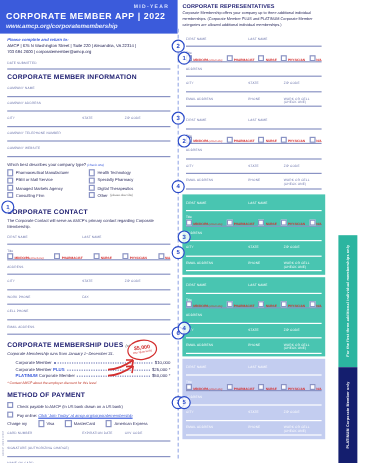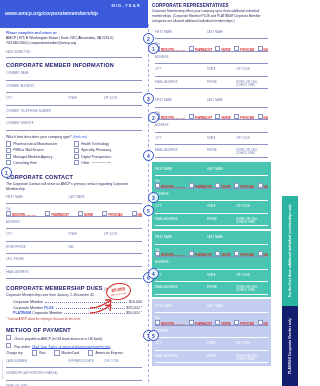--- a/index.html
+++ b/index.html
@@ -113,20 +113,21 @@
   .badge .b2{font-size:2.1px;line-height:1;margin-top:.5px;}
   .arrow{position:absolute;z-index:24;}
 </style>
 </head>
 <body>
 
 <div class="page">
 
   <div class="hdr">
     <div class="hdr-mid">MID-YEAR</div>
+    <div class="hdr-title">CORPORATE MEMBER APP  |  2022</div>
     <div class="hdr-url">www.amcp.org/corporatemembership</div>
   </div>
 
   <div class="divider"></div>
 
   <div class="lcol">
 
     <div class="note">Please complete and return to:</div>
     <div class="note2">AMCP | 675 N Washington Street | Suite 220 | Alexandria, VA 22314 |</div>
     <div class="note2">703 684 2600 | corporatemember@amcp.org</div>

